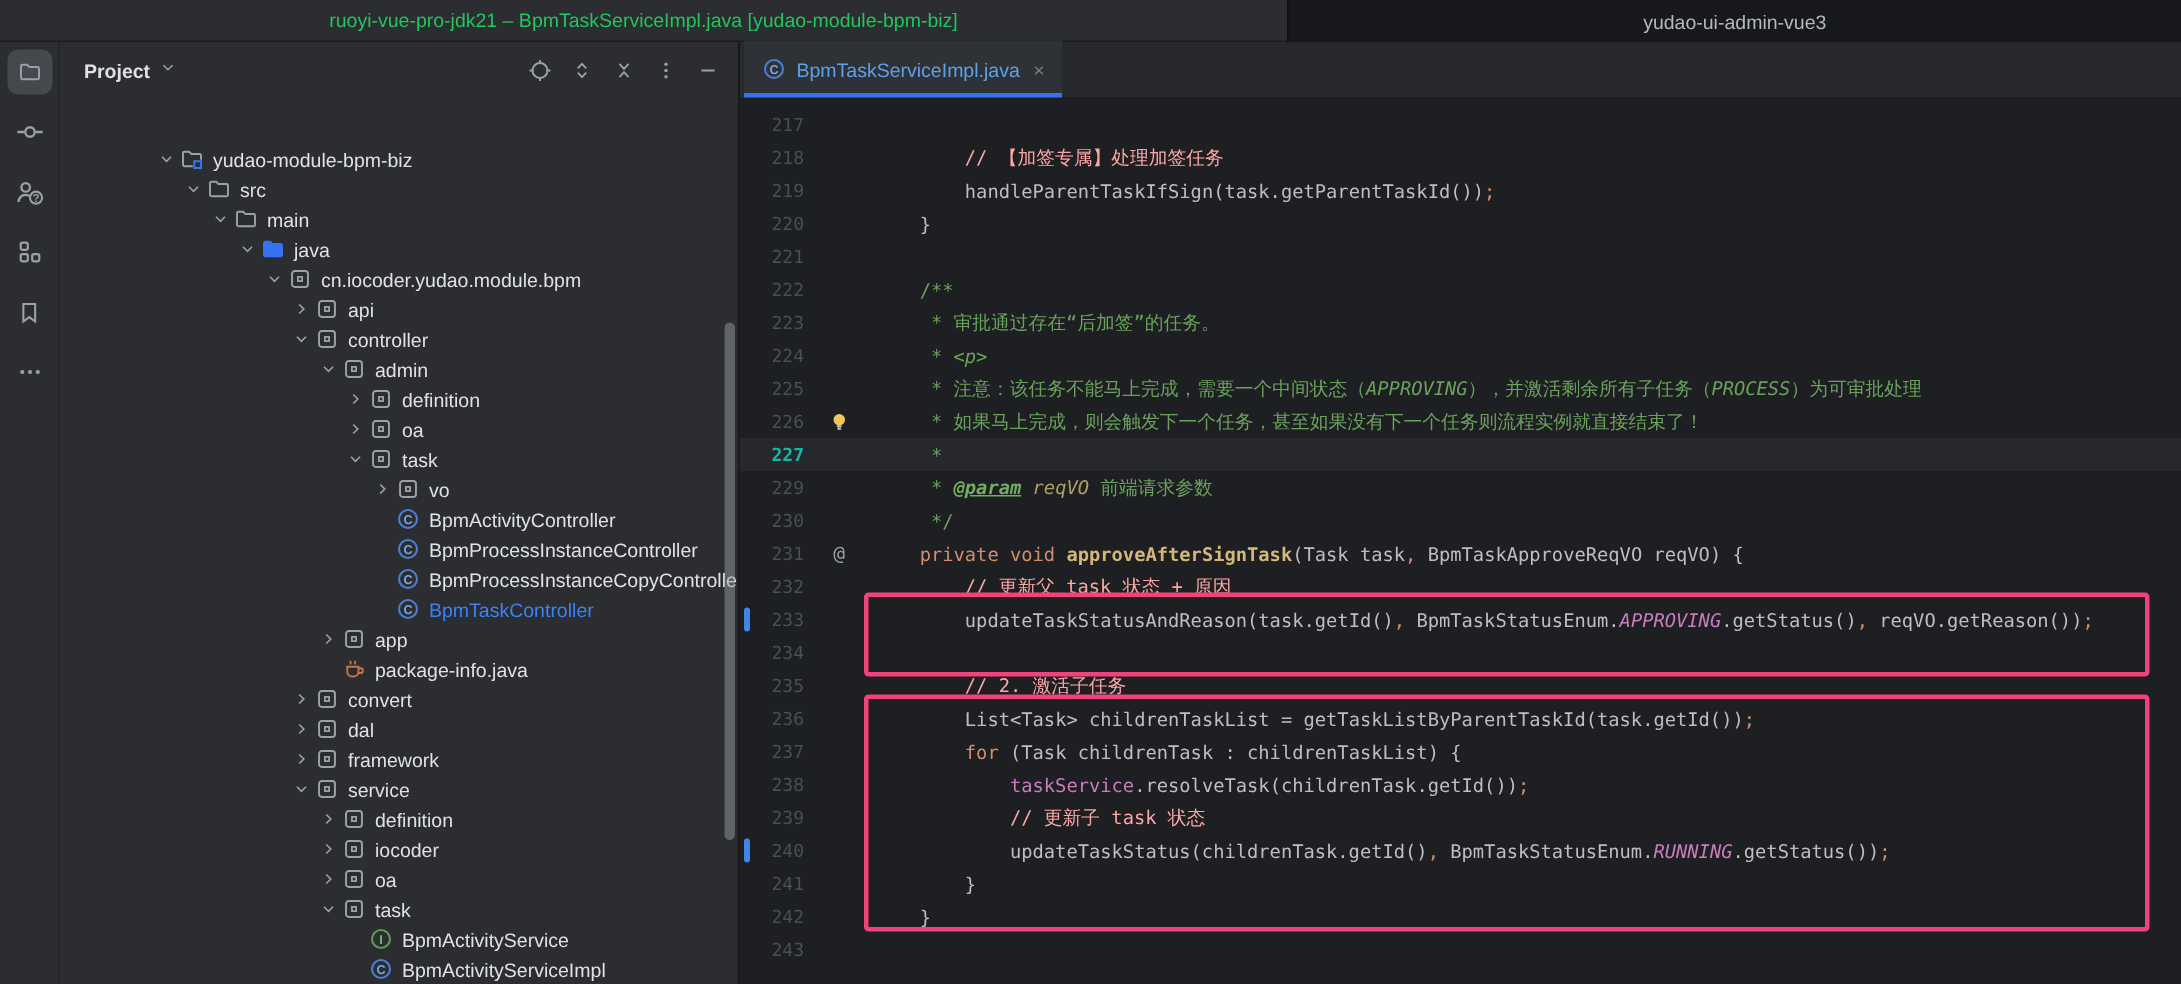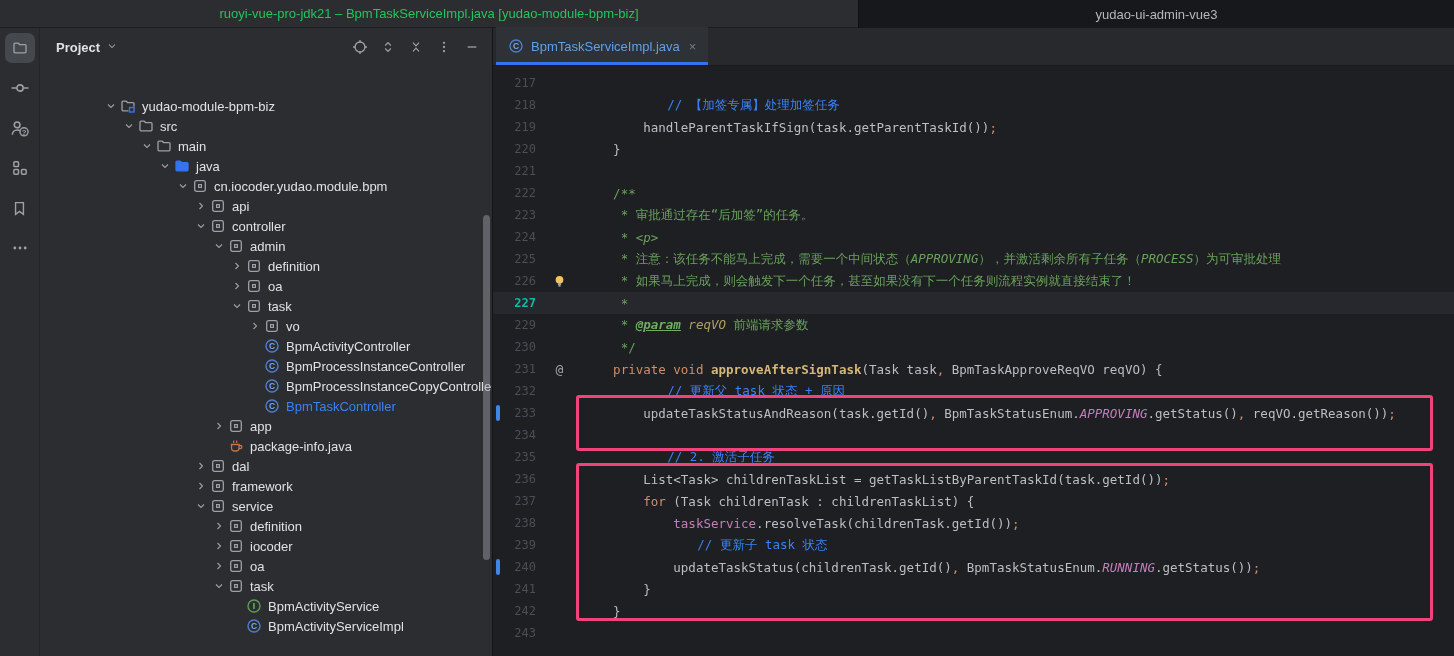--- a/index.html
+++ b/index.html
@@ -57,21 +57,21 @@
   .code-row.current { background:#26282E; }
   .g-bar { position:absolute; left:3px; top:3px; width:4px; height:16px; border-radius:2px; background:#3E86E8; }
   .g-num { width:43px; text-align:right; color:#494E57; font-size:12px; flex:none; cursor:pointer; }
   .code-row.current .g-num { color:#14b8a6; font-weight:bold; }
   .g-icon { width:47px; flex:none; display:flex; justify-content:center; align-items:center; cursor:pointer; }
   .code-text { white-space:pre; flex:1; min-width:0; }
 
   .def   { color:#BCBEC4; }
   .kw    { color:#CF8E6D; }
   .punc  { color:#CF8E6D; }
-  .cm    { color:#3b82f6;margin-left:24px; }
+  .cm    { color:#fca5a5; }
   .doc   { color:#69A25C; }
   .docit { color:#69A25C; font-style:italic; }
   .doctag{ color:#6FAF5F; font-weight:bold; font-style:italic; text-decoration:underline; }
   .docparam { color:#AEA064; font-style:italic; }
   .name  { color:#D5B778; font-weight:bold; }
   .const { color:#C77DBB; font-style:italic; }
   .field { color:#C77DBB; }
 
   .anno-box { position:absolute; border:3px solid #F0437B; border-radius:3px; pointer-events:none; }
   .at-glyph { color:#9DA0A8; font-size:13px; font-family:"DejaVu Sans Mono", monospace; }
@@ -462,20 +462,36 @@
             </svg>
           </span>
           <span class="t-icon">
             <span style="display: flex;">
               <svg width="16" height="16" viewBox="0 0 16 16">
                 <rect x="2.7" y="2.7" width="10.6" height="10.6" rx="1.8" fill="none" stroke="#9DA0A8" stroke-width="1.3"></rect>
                 <rect x="6.6" y="6.6" width="2.8" height="2.8" fill="none" stroke="#9DA0A8" stroke-width="1.2"></rect>
               </svg>
             </span>
           </span>
+          <span class="lbl">convert</span>
+        </div>
+        <div class="tree-row" style="padding-left: 152px;">
+          <span class="chev">
+            <svg width="12" height="12" viewBox="0 0 16 16">
+              <path d="M6 4l4 4-4 4" fill="none" stroke="#9DA0A8" stroke-width="1.5"></path>
+            </svg>
+          </span>
+          <span class="t-icon">
+            <span style="display: flex;">
+              <svg width="16" height="16" viewBox="0 0 16 16">
+                <rect x="2.7" y="2.7" width="10.6" height="10.6" rx="1.8" fill="none" stroke="#9DA0A8" stroke-width="1.3"></rect>
+                <rect x="6.6" y="6.6" width="2.8" height="2.8" fill="none" stroke="#9DA0A8" stroke-width="1.2"></rect>
+              </svg>
+            </span>
+          </span>
           <span class="lbl">dal</span>
         </div>
         <div class="tree-row" style="padding-left: 152px;">
           <span class="chev">
             <svg width="12" height="12" viewBox="0 0 16 16">
               <path d="M6 4l4 4-4 4" fill="none" stroke="#9DA0A8" stroke-width="1.5"></path>
             </svg>
           </span>
           <span class="t-icon">
             <span style="display: flex;">

